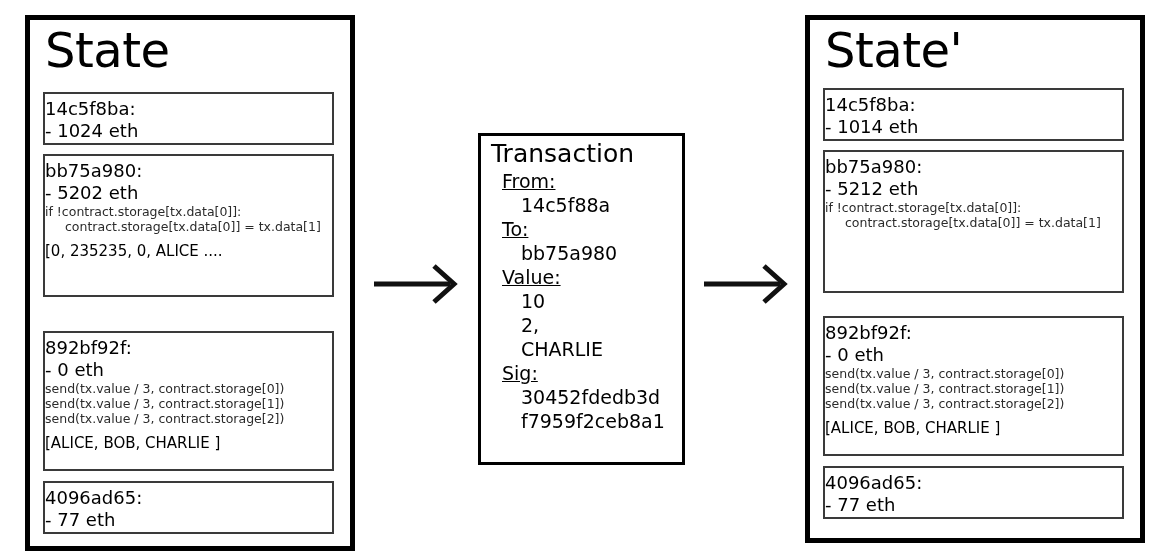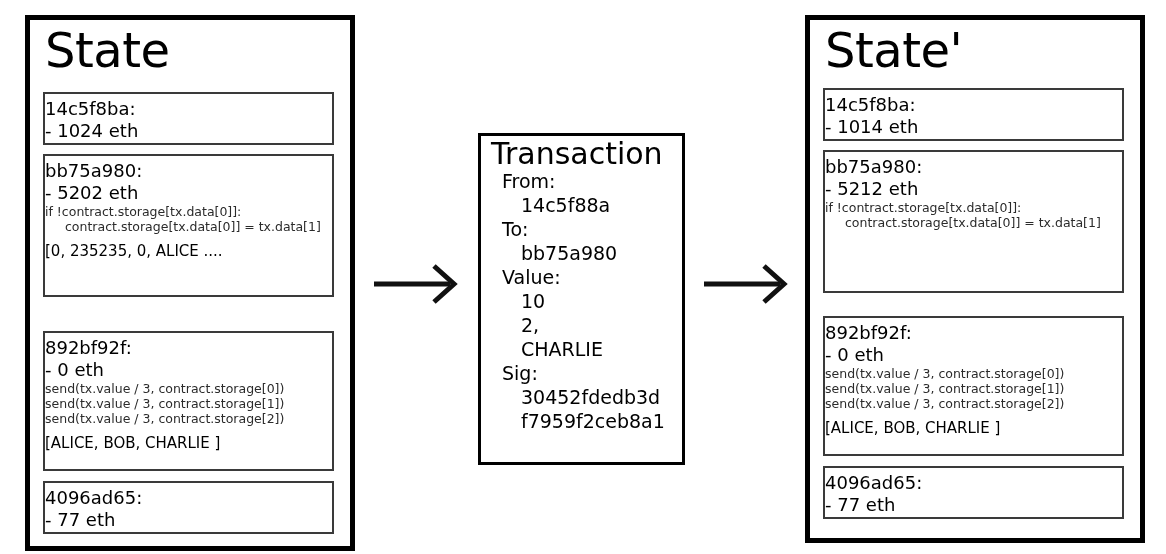--- a/index.html
+++ b/index.html
@@ -70,29 +70,30 @@
     left: 478px;
     top: 133px;
     width: 207px;
     height: 332px;
     box-sizing: border-box;
     border: 3px solid #000000;
     background: #ffffff;
     padding: 3px 8px 0 10px;
   }
   .tx-title {
-    font-size: 30px;
+    font-size: 25px;
     line-height: 30px;
     white-space: nowrap;
   }
   .tx-key {
     font-size: 19px;
     line-height: 24px;
     padding-left: 11px;
     white-space: nowrap;
+    text-decoration: underline;
   }
   .tx-val {
     font-size: 19px;
     line-height: 24px;
     padding-left: 30px;
     white-space: nowrap;
   }
 
   
   .arrow { position: absolute; }

